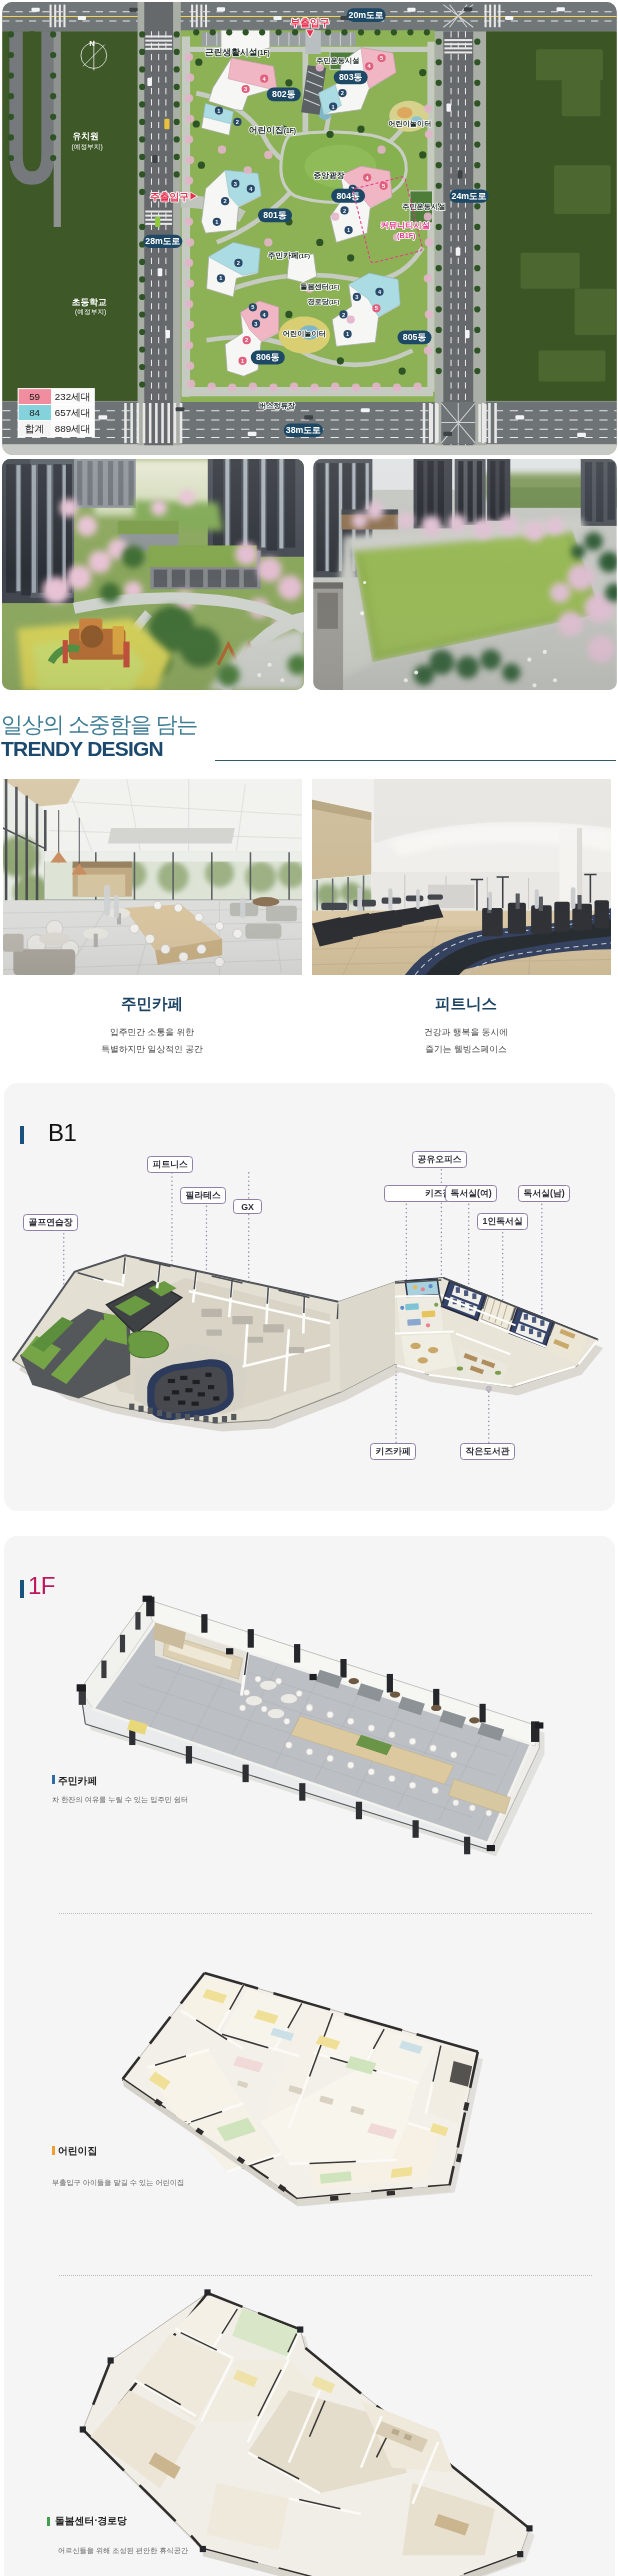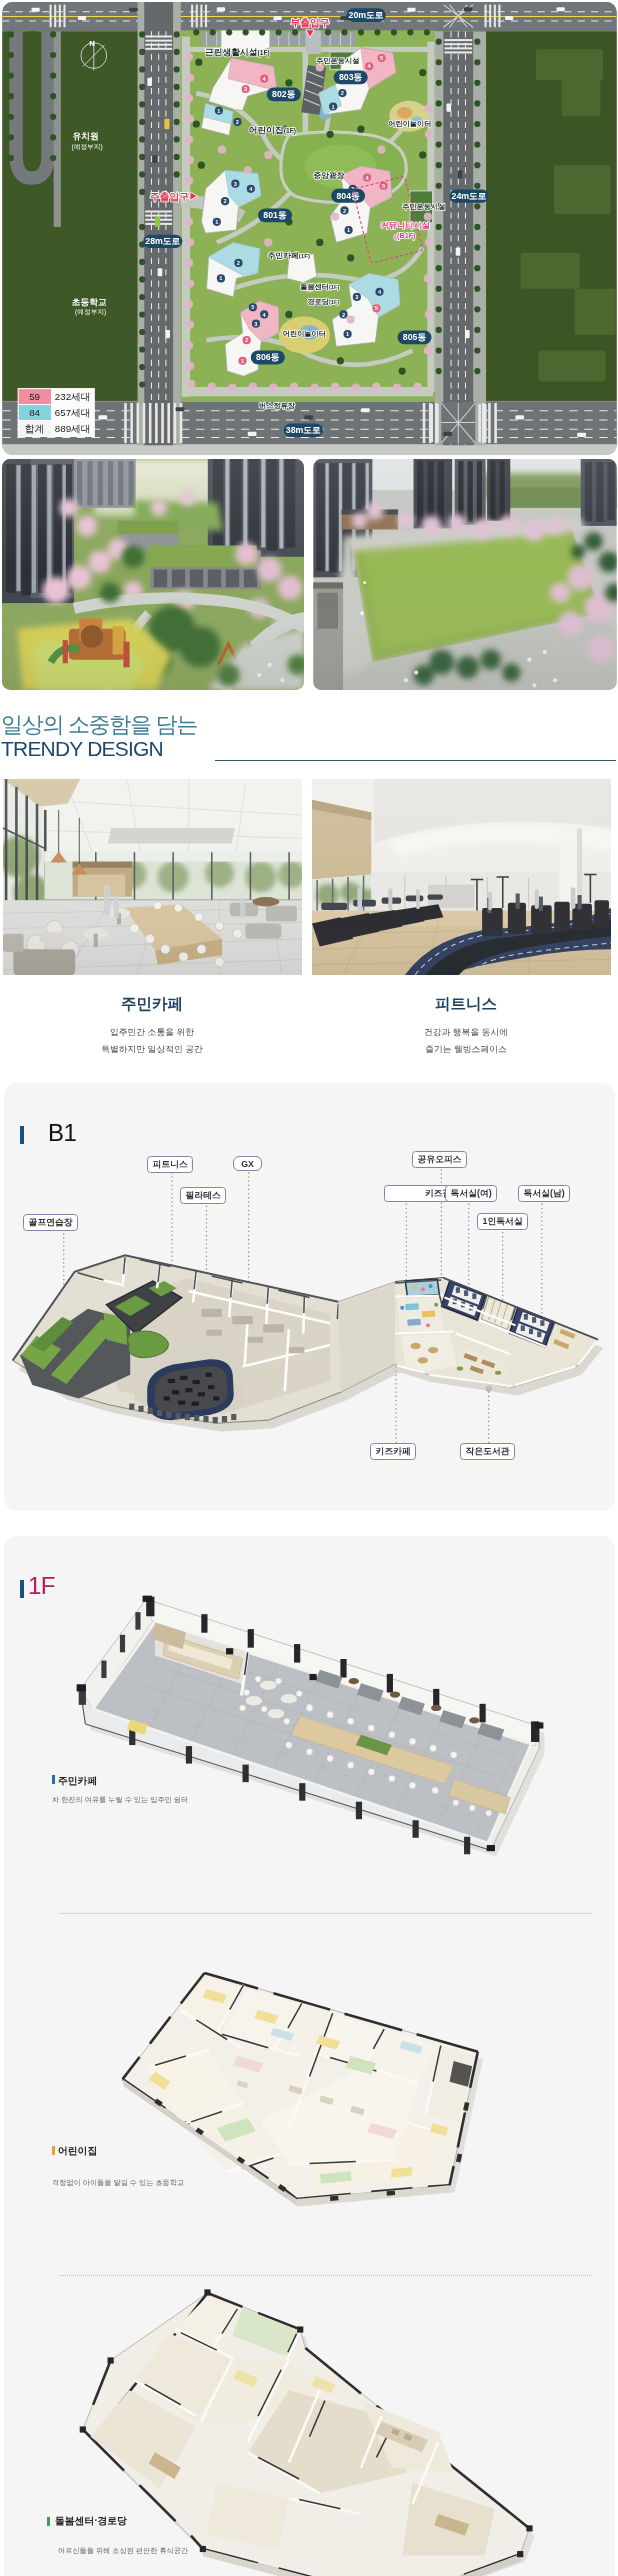--- a/index.html
+++ b/index.html
@@ -910,21 +910,21 @@
 <stop offset="0.5" stop-color="#ffffff" stop-opacity="0"></stop>
 <stop offset="1" stop-color="#5a5a50" stop-opacity="0.10"></stop>
 </linearGradient>
       </defs>
 <rect width="590" height="449" fill="url(#photo2ov)" clip-path="url(#p2c)"></rect>
 </svg>
 </div>
 
 <div class="abs" style="left:1px;top:710px;font-size:22px;color:#3f7e95;letter-spacing:-1.3px;">일상의 소중함을 담는</div>
 
-<div class="abs" style="left:1px;top:737px;font-size:21px;font-weight:normal;color:#1c4a6e;letter-spacing:-0.8px;">TRENDY DESIGN</div>
+<div class="abs" style="left:1px;top:737px;font-size:21px;font-weight:bold;color:#1c4a6e;letter-spacing:-0.8px;">TRENDY DESIGN</div>
 
 <div class="abs" style="left:215px;top:760px;width:401px;height:1px;background:#33596e;"></div>
 
 <div class="abs" style="left:2.6px;top:779px;width:299px;height:196px;"><svg width="299" height="196" viewBox="0 0 580 380" xmlns="http://www.w3.org/2000/svg">
 <defs>
 <filter id="p3b" x="-20%" y="-20%" width="140%" height="140%">
           <feGaussianBlur stdDeviation="5"></feGaussianBlur>
         </filter>
 </defs>
 
@@ -1417,21 +1417,21 @@
 <path d="M 770 2650 L 824 2664"></path>
         <path d="M 832 2668 L 992 2690"></path>
         <path d="M 1000 2688 L 1116 2652"></path>
         <path d="M 1122 2648 L 1158 2602"></path>
 </g>
 </svg>
 </div>
 
 <div class="lbl" style="left:147px;top:1156px;">피트니스</div>
 
-<div class="lbl" style="left:233px;top:1156px;padding:1.5px 7.2px;border-radius:6px;">GX</div>
+<div class="lbl" style="left:233px;top:1199px;padding:1.5px 7.2px;">GX</div>
 
 <div class="lbl" style="left:180px;top:1187px;">필라테스</div>
 
 <div class="lbl" style="left:23px;top:1214px;">골프연습장</div>
 
 <div class="lbl" style="left:412px;top:1151px;">공유오피스</div>
 
 <div class="lbl" style="left:384px;top:1185px;padding-left:40px;">키즈짐</div>
 
 <div class="lbl" style="left:445px;top:1185px;">독서실(여)</div>
@@ -1736,21 +1736,21 @@
 <rect x="900" y="4080" width="9" height="16" transform="rotate(12 904 4088)"></rect>
 <rect x="886" y="4180" width="9" height="16" transform="rotate(12 890 4188)"></rect>
 </g>
 </svg>
 </div>
 
 <div class="abs" style="left:52px;top:2146px;width:2.6px;height:9.3px;background:#f0a032;"></div>
 
 <div class="abs cap-title" style="left:58px;top:2145px;">어린이집</div>
 
-<div class="abs cap-sub" style="left:52px;top:2178px;">걱정없이 아이들을 맡길 수 있는 초등학교</div>
+<div class="abs cap-sub" style="left:52px;top:2178px;">부출입구 아이들을 맡길 수 있는 어린이집</div>
 
 <div class="abs" style="left:59px;top:2275px;width:533px;height:0;border-top:1px dotted #bbbbbb;"></div>
 
 <div class="abs" style="left:3.6px;top:2282px;width:611px;height:330px;"><svg width="611" height="330" viewBox="7 4430 1186 640" xmlns="http://www.w3.org/2000/svg">
 
 <path d="M 402 4451 L 582 4522 L 592 4558 L 1027 4908 L 1009 4958 L 768 5046 L 393 4948 L 160 4716 L 214 4582 Z" fill="#cfccc4" opacity="0.5" transform="translate(10 14)"></path>
 
 <path d="M 402 4451 L 582 4522 L 592 4558 L 1027 4908 L 1009 4958 L 768 5046 L 393 4948 L 160 4716 L 214 4582 Z" fill="#f1eee7" stroke="#a8a49a" stroke-width="1.5"></path>
 
 <g stroke="#2f2e2c" stroke-width="5" fill="none">

